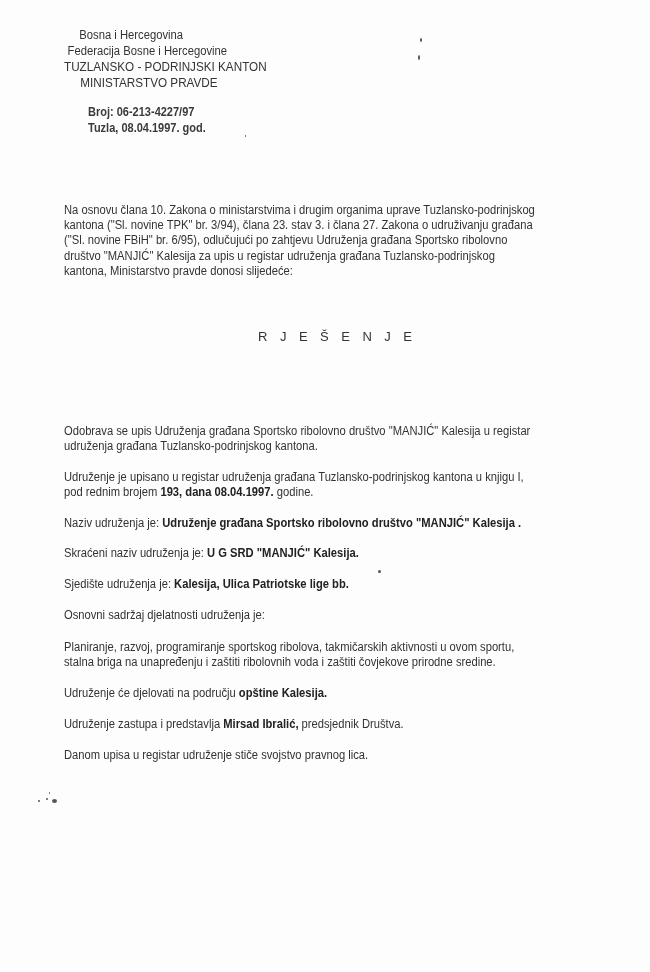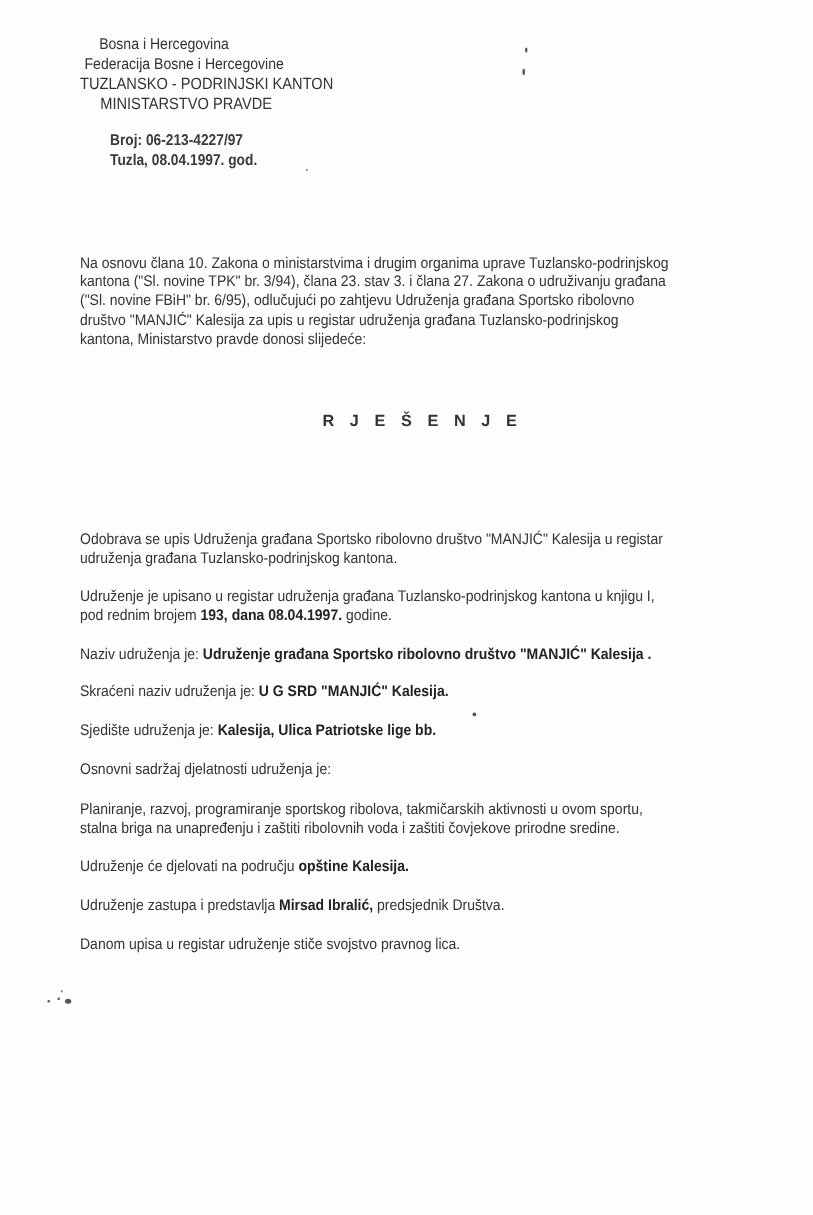--- a/index.html
+++ b/index.html
@@ -57,21 +57,21 @@
       transform-origin: left top;
       text-align: justify;
     }
     .para.nojust { text-align: left; }
     .para b { color: #222; }
     .title {
       position: absolute;
       left: 258px;
       top: 329px;
       font-size: 13px;
-      font-weight: bold;
+      font-weight: normal;
       letter-spacing: 12.5px;
       color: #333;
     }
     .speck {
       position: absolute;
       background: #555;
       border-radius: 50%;
     }
   </style>
 </head>

